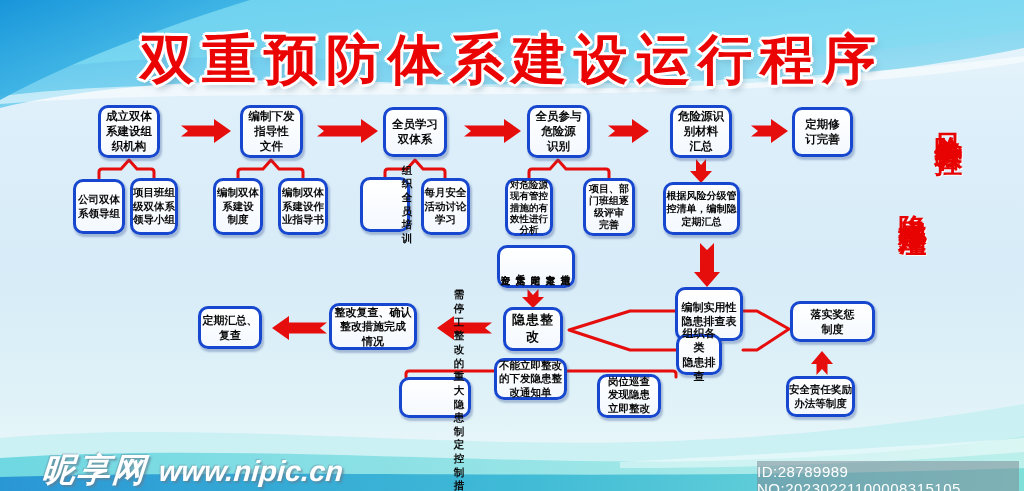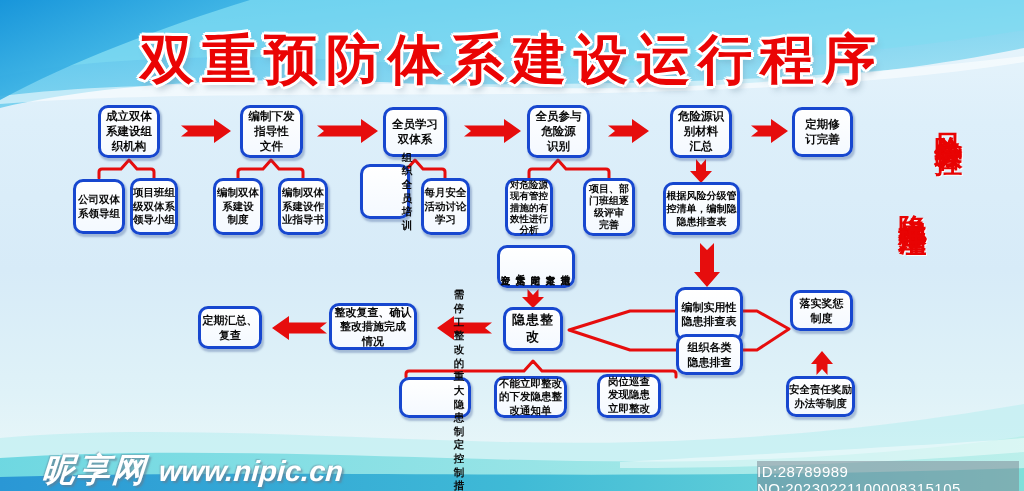--- a/index.html
+++ b/index.html
@@ -143,62 +143,62 @@
 系领导组</div>
   <div class="box f105" style="left:130px;top:178px;width:48px;height:57px;">项目班组
 级双体系
 领导小组</div>
   <div class="box f105" style="left:213px;top:178px;width:50px;height:57px;">编制双体
 系建设
 制度</div>
   <div class="box f105" style="left:278px;top:178px;width:50px;height:57px;">编制双体
 系建设作
 业指导书</div>
-  <div class="box f105" style="left:360px;top:164px;width:50px;height:55px;padding-left:44px;">组织
+  <div class="box f105" style="left:360px;top:177px;width:50px;height:55px;padding-left:44px;">组织
 全员培训</div>
   <div class="box f105" style="left:421px;top:178px;width:49px;height:57px;">每月安全
 活动讨论
 学习</div>
   <div class="box f10 lh12" style="left:583px;top:178px;width:52px;height:58px;">项目、部
 门班组逐
 级评审
 完善</div>
   <div class="box f95" style="left:505px;top:178px;width:48px;height:58px;">对危险源
 现有管控
 措施的有
 效性进行
 分析</div>
   <div class="box f10" style="left:663px;top:182px;width:77px;height:53px;">根据风险分级管
 控清单，编制隐
-隐患排查表</div>
+定期汇总</div>
 
   <div class="box vert" style="left:497px;top:245px;width:78px;height:43px;">定措施
 定方案
 定时间
 定责任人
 定资金</div>
   <div class="box big" style="left:503px;top:307px;width:60px;height:44px;">隐患整改</div>
   <div class="box" style="left:675px;top:287px;width:68px;height:54px;">编制实用性
 隐患排查表</div>
-  <div class="box" style="left:676px;top:334px;width:67px;height:41px;">组织各类
+  <div class="box" style="left:676px;top:334px;width:46px;height:41px;">组织各类
 隐患排查</div>
-  <div class="box" style="left:790px;top:290px;width:63px;height:41px;">落实奖惩
+  <div class="box" style="left:790px;top:301px;width:85px;height:41px;">落实奖惩
 制度</div>
   <div class="box f105" style="left:786px;top:376px;width:69px;height:41px;">安全责任奖励
 办法等制度</div>
 
   <div class="box" style="left:198px;top:306px;width:64px;height:43px;">定期汇总、
 复查</div>
   <div class="box" style="left:329px;top:303px;width:88px;height:47px;">整改复查、确认
 整改措施完成
 情况</div>
   <div class="box f105" style="left:399px;top:377px;width:72px;height:41px;padding-left:48px;">需停工整改的
 重大隐患制定
 控制措施</div>
-  <div class="box f105" style="left:494px;top:376px;width:73px;height:42px;">不能立即整改
+  <div class="box f105" style="left:494px;top:358px;width:73px;height:42px;">不能立即整改
 的下发隐患整
 改通知单</div>
   <div class="box f105" style="left:597px;top:374px;width:64px;height:44px;font-family:Liberation Mono, monospace;">岗位巡查
 发现隐患
 立即整改</div>
 
   <div class="watermark">
     <span class="site">昵享网</span>
     <span class="url">www.nipic.cn</span>
   </div>

